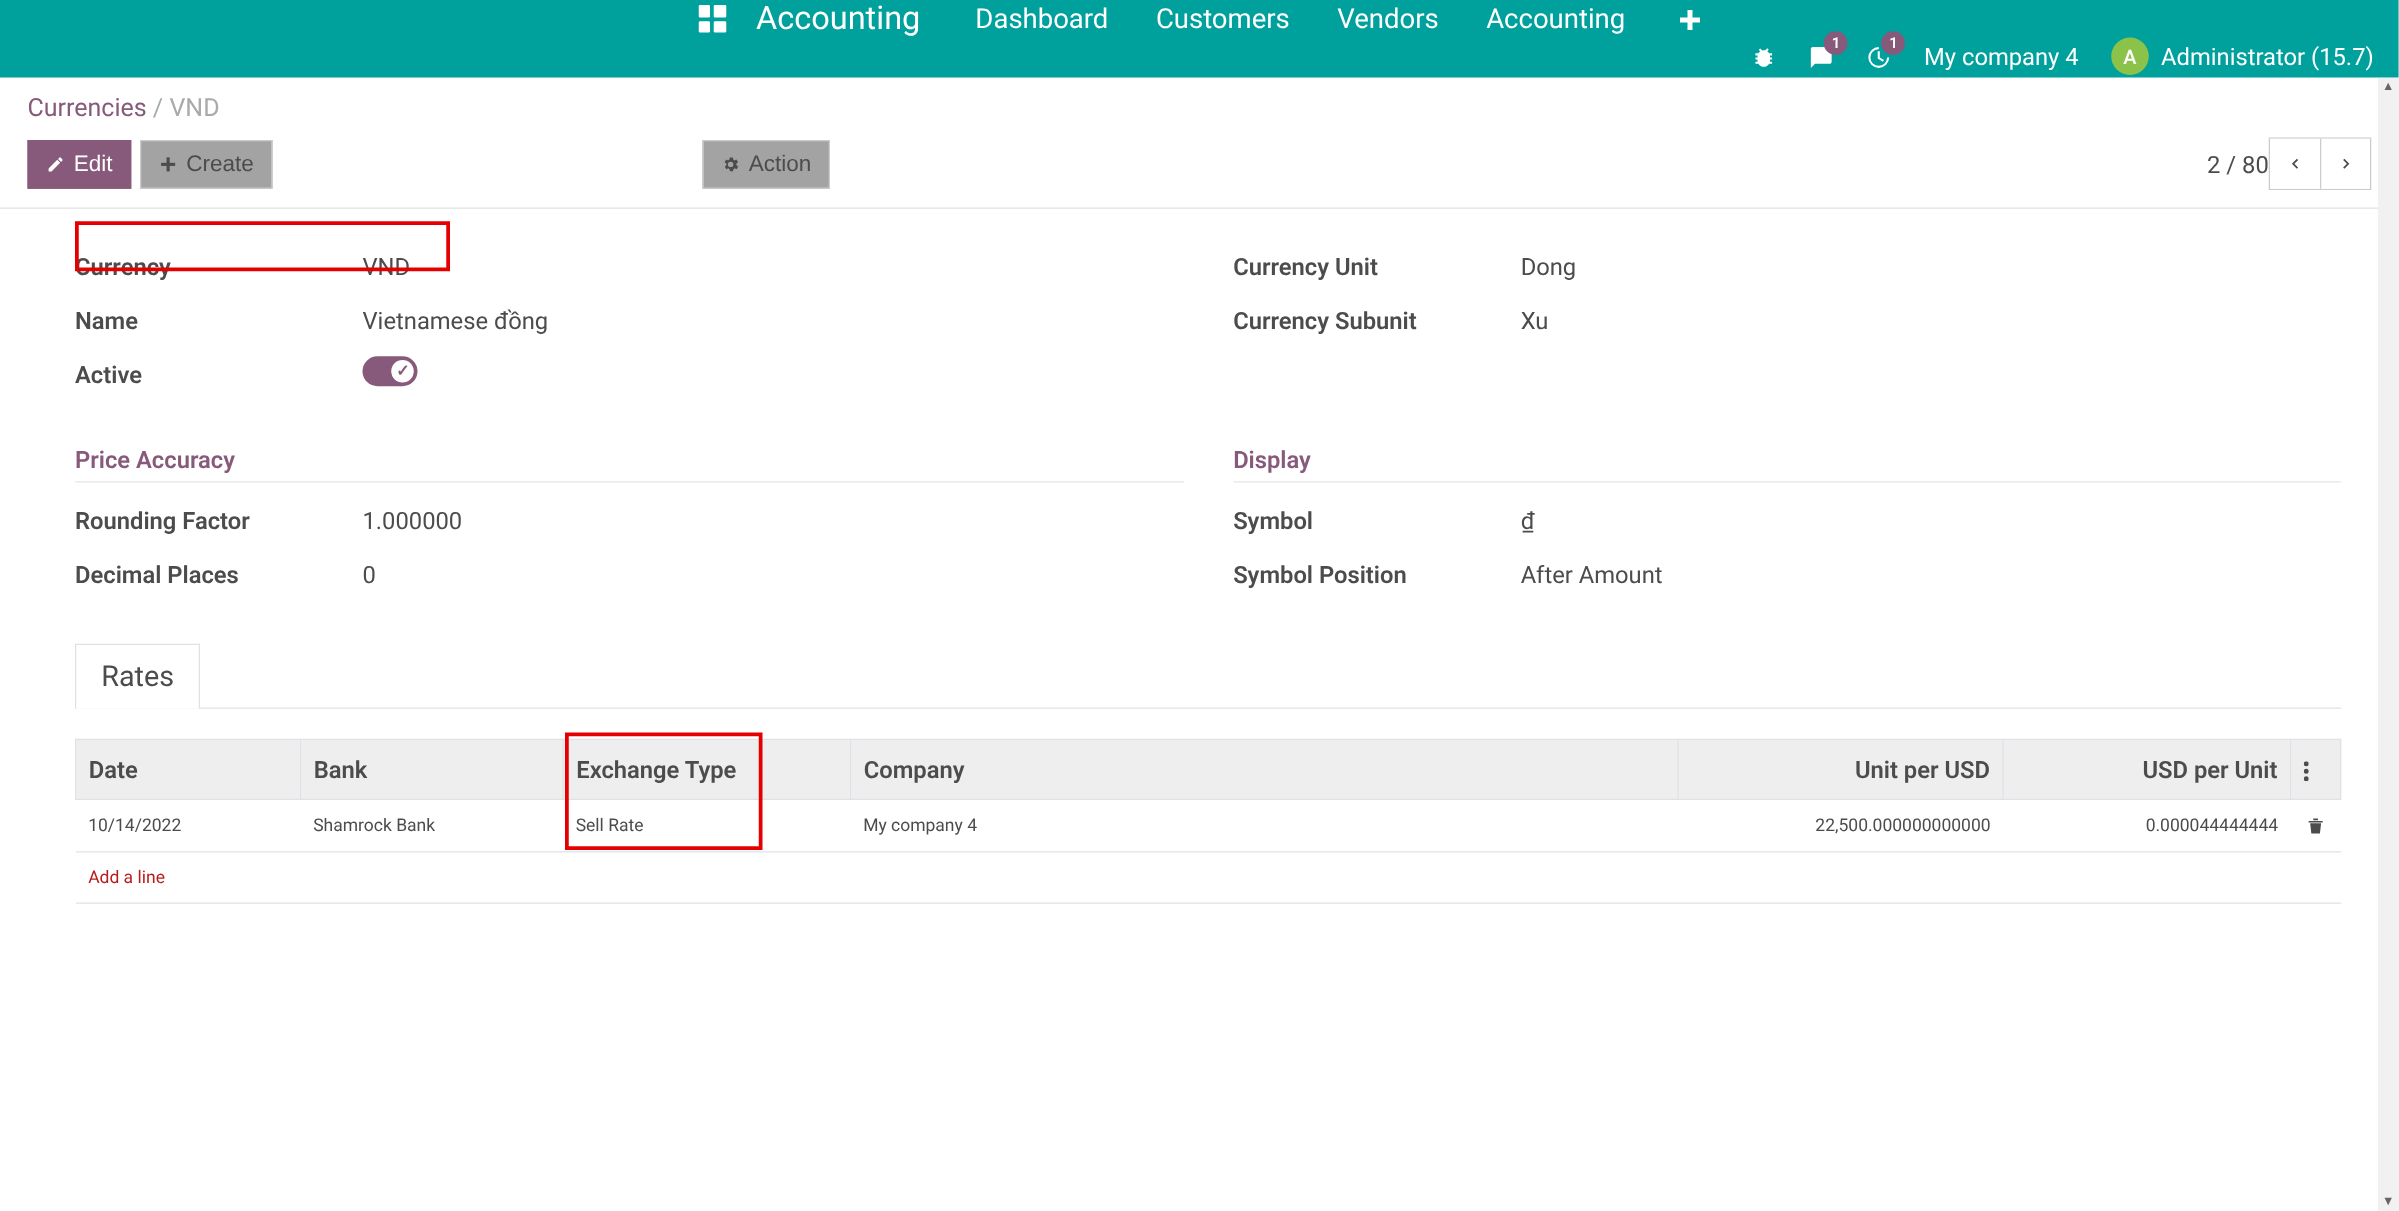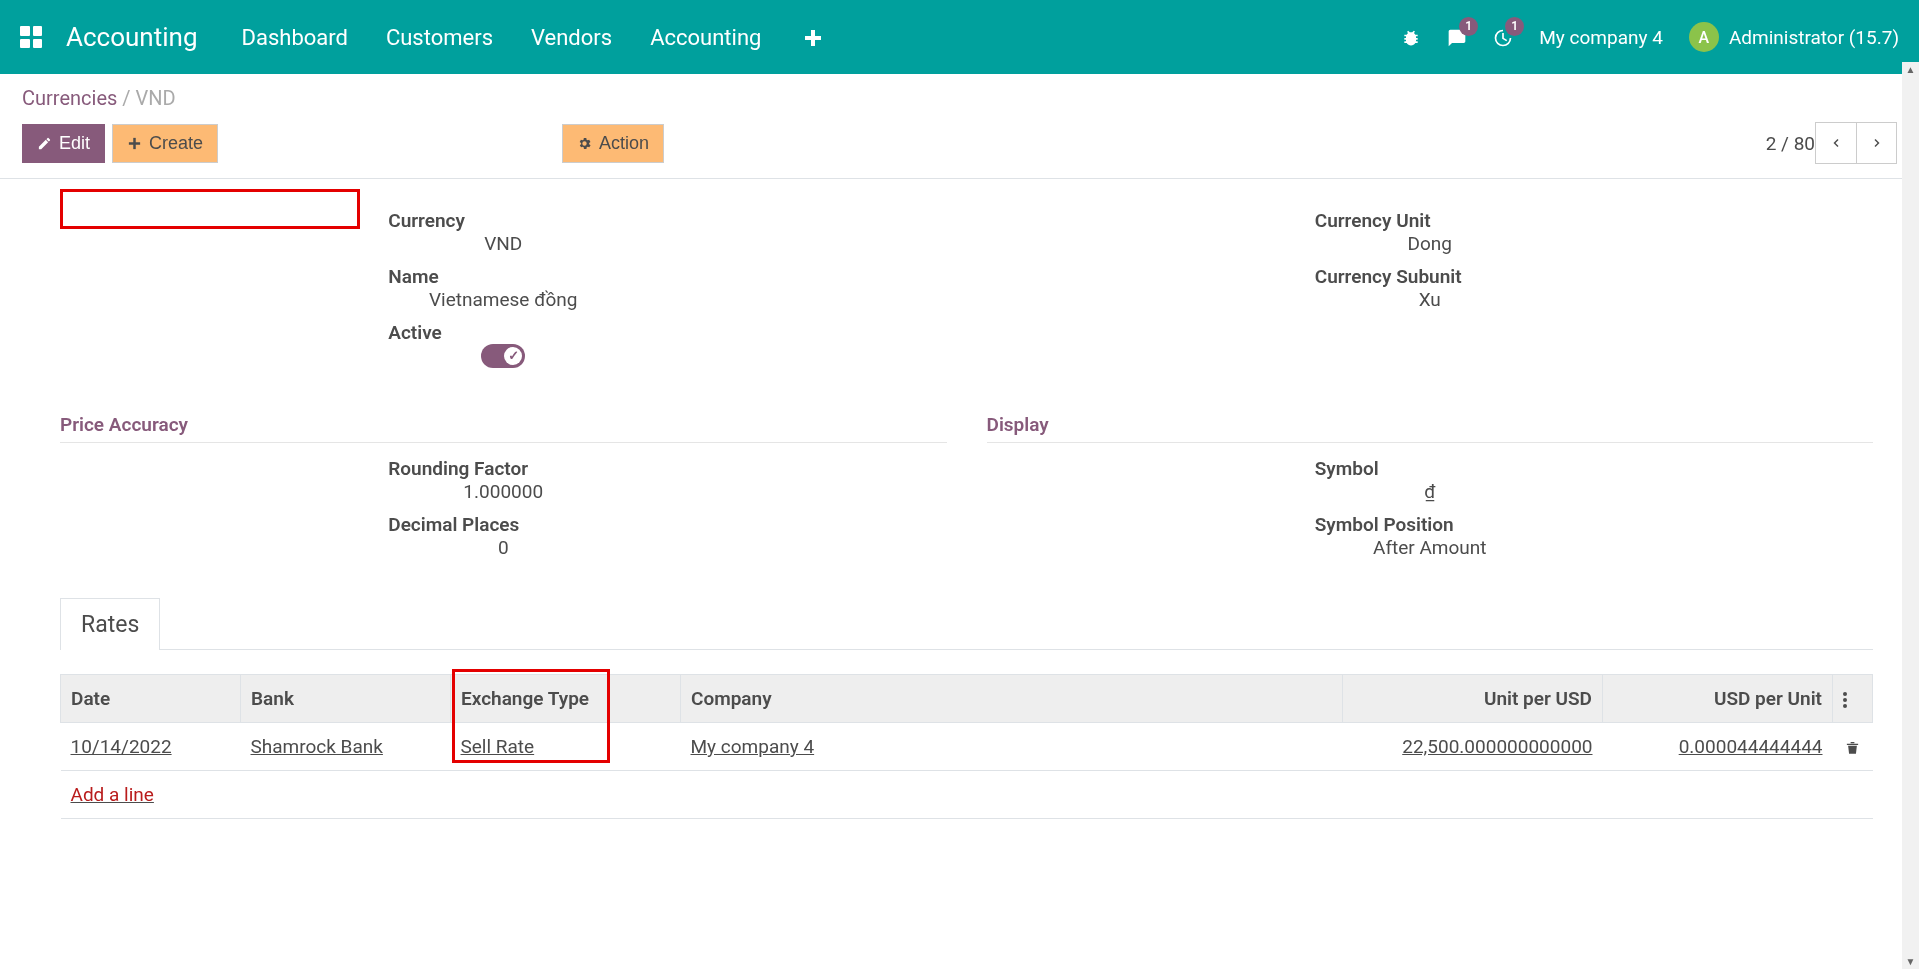--- a/index.html
+++ b/index.html
@@ -1,74 +1,74 @@
 <!DOCTYPE html>
 <html><head>
 <meta charset="utf-8">
 <style>
 * { box-sizing: border-box; margin: 0; padding: 0; }
 body { font-family: -apple-system, BlinkMacSystemFont, "Segoe UI", Roboto, "Helvetica Neue", Arial, sans-serif; font-size: 15px; color: #4c4c4c; background: #fff; }
 
 
-.navbar { background: #00a09d; height: 74px; display: flex; align-items: center; padding: 0 20px; color: #fff; }
+.navbar { background: #00a09d; height: 62px; display: flex; align-items: center; padding: 0 20px; color: #fff; flex-direction: column; }
 .nav-left { display: flex; align-items: center; gap: 24px; }
 .apps-icon { display: grid; grid-template-columns: 1fr 1fr; grid-template-rows: 1fr 1fr; gap: 3px; width: 22px; height: 22px; cursor: pointer; }
 .apps-icon span { background: #fff; border-radius: 1px; }
 .brand { font-size: 26px; font-weight: 400; }
 .nav-menu { display: flex; gap: 38px; margin-left: 20px; }
 .nav-menu a { color: #fff; text-decoration: none; font-size: 22px; font-weight: 400; }
 .nav-plus { color: #fff; font-size: 20px; font-weight: bold; margin-left: 6px; cursor: pointer; }
 .nav-right { margin-left: auto; display: flex; align-items: center; gap: 26px; }
 .nav-icon { color: #fff; font-size: 19px; position: relative; cursor: pointer; }
 .badge { position: absolute; top: -9px; right: -11px; background: #875a7b; color:#fff; border-radius: 50%; width: 19px; height: 19px; font-size: 12px; display: flex; align-items: center; justify-content: center; font-weight: 600;}
 .company { font-size: 19px; }
 .avatar { width: 30px; height: 30px; border-radius: 50%; background: #8bc34a; color: #fff; display: inline-flex; align-items: center; justify-content: center; font-size: 16px; font-weight: 500; }
 .user { display: flex; align-items: center; gap: 10px; font-size: 19px; }
 
 
 .control-panel { padding: 12px 22px 14px; border-bottom: 1px solid #dee2e6; }
 .breadcrumb { font-size: 20px; margin-bottom: 12px; }
 .breadcrumb a { color: #875a7b; text-decoration: none; }
 .breadcrumb .sep, .breadcrumb .current { color: #aaa; }
 .cp-row { display: flex; align-items: center; }
-.btn { border: 1px solid #ccc; background: #fdba74; padding: 8px 14px; font-size: 18px; cursor: pointer; display: inline-flex; align-items: center; gap: 7px; color: #4c4c4c;}
+.btn { border: 1px solid #ccc; background: #a3a3a3; padding: 8px 14px; font-size: 18px; cursor: pointer; display: inline-flex; align-items: center; gap: 7px; color: #4c4c4c;}
 .btn-primary { background: #875a7b; border-color: #875a7b; color: #fff; }
 .btn + .btn { margin-left: 7px; }
 .cp-middle { margin-left: 344px; }
 .cp-right { margin-left: auto; display: flex; align-items: center; }
 .pager-text { font-size: 19px; color: #4c4c4c; }
 .pager-btns { display: flex; border: 1px solid #ccc; }
 .pager-btn { width: 40px; height: 40px; display: flex; align-items: center; justify-content: center; font-size: 19px; cursor: pointer; background: #fff; border: none; color: #4c4c4c;}
 .pager-btn + .pager-btn { border-left: 1px solid #ccc; }
 
 
 .form-sheet { padding: 20px 46px 20px 60px; position: relative; }
 .form-cols { display: flex; gap: 40px; }
 .form-col { flex: 1; }
-.form-row { display: flex; margin: 10px 0; font-size: 19px; min-height: 33px; align-items: center; flex-direction: column; }
+.form-row { display: flex; margin: 10px 0; font-size: 19px; min-height: 33px; align-items: center; }
 .form-label { width: 230px; font-weight: 600; color: #4c4c4c; }
 .form-value { color: #4c4c4c; }
 
 .section-title { font-size: 19px; font-weight: 600; color: #875a7b; padding: 30px 0 6px; border-bottom: 1px solid #e5e5e5; margin-bottom: 14px; }
 
 .highlight-box-1 { position: absolute; border: 3px solid #e40000; pointer-events: none; }
 
 .toggle { width: 44px; height: 24px; background: #875a7b; border-radius: 12px; position: relative; display: inline-block; }
 .toggle::after { content:""; position:absolute; right:3px; top:3px; width:18px; height:18px; background:#fff; border-radius:50%; font-size:11px;}
 .toggle .check { position:absolute; right:6px; top:4px; color:#875a7b; font-size:13px; z-index:1; font-weight: bold;}
 
 
 .tabs { margin-top: 28px; }
 .tab-nav { display: flex; border-bottom: 1px solid #dee2e6; }
 .tab { padding: 12px 20px; border: 1px solid #dee2e6; border-bottom: none; background: #fff; font-size: 23px; position: relative; top: 1px; color: #4c4c4c; }
 
 
 .rates-table { width: 100%; border-collapse: collapse; margin-top: 24px; position: relative; }
 .rates-table th { text-align: left; font-weight: 600; padding: 12px 10px; background: #eee; border: 1px solid #dee2e6; font-size: 19px; color: #4c4c4c;}
-.rates-table td { padding: 12px 10px; border-bottom: 1px solid #dee2e6; font-size: 19px; color: #4c4c4c; text-decoration: underline;}
+.rates-table td { padding: 12px 10px; border-bottom: 1px solid #dee2e6; font-size: 14px; color: #4c4c4c;}
 .rates-table th.num, .rates-table td.num { text-align: right; }
 .add-line { color: #b91c1c; cursor: pointer; }
 .kebab { width: 30px; text-align: center; }
 .underline { text-decoration: underline; }
 
 .scroll-hint { position: fixed; right:0; top:62px; bottom:0; width:17px; background: #f1f1f1; display:flex; flex-direction:column; justify-content:space-between; align-items:center; padding:2px 0;}
 .scroll-hint span{font-size:10px; color:#666;}
 
 svg { display: inline-block; vertical-align: middle; }
 </style>

